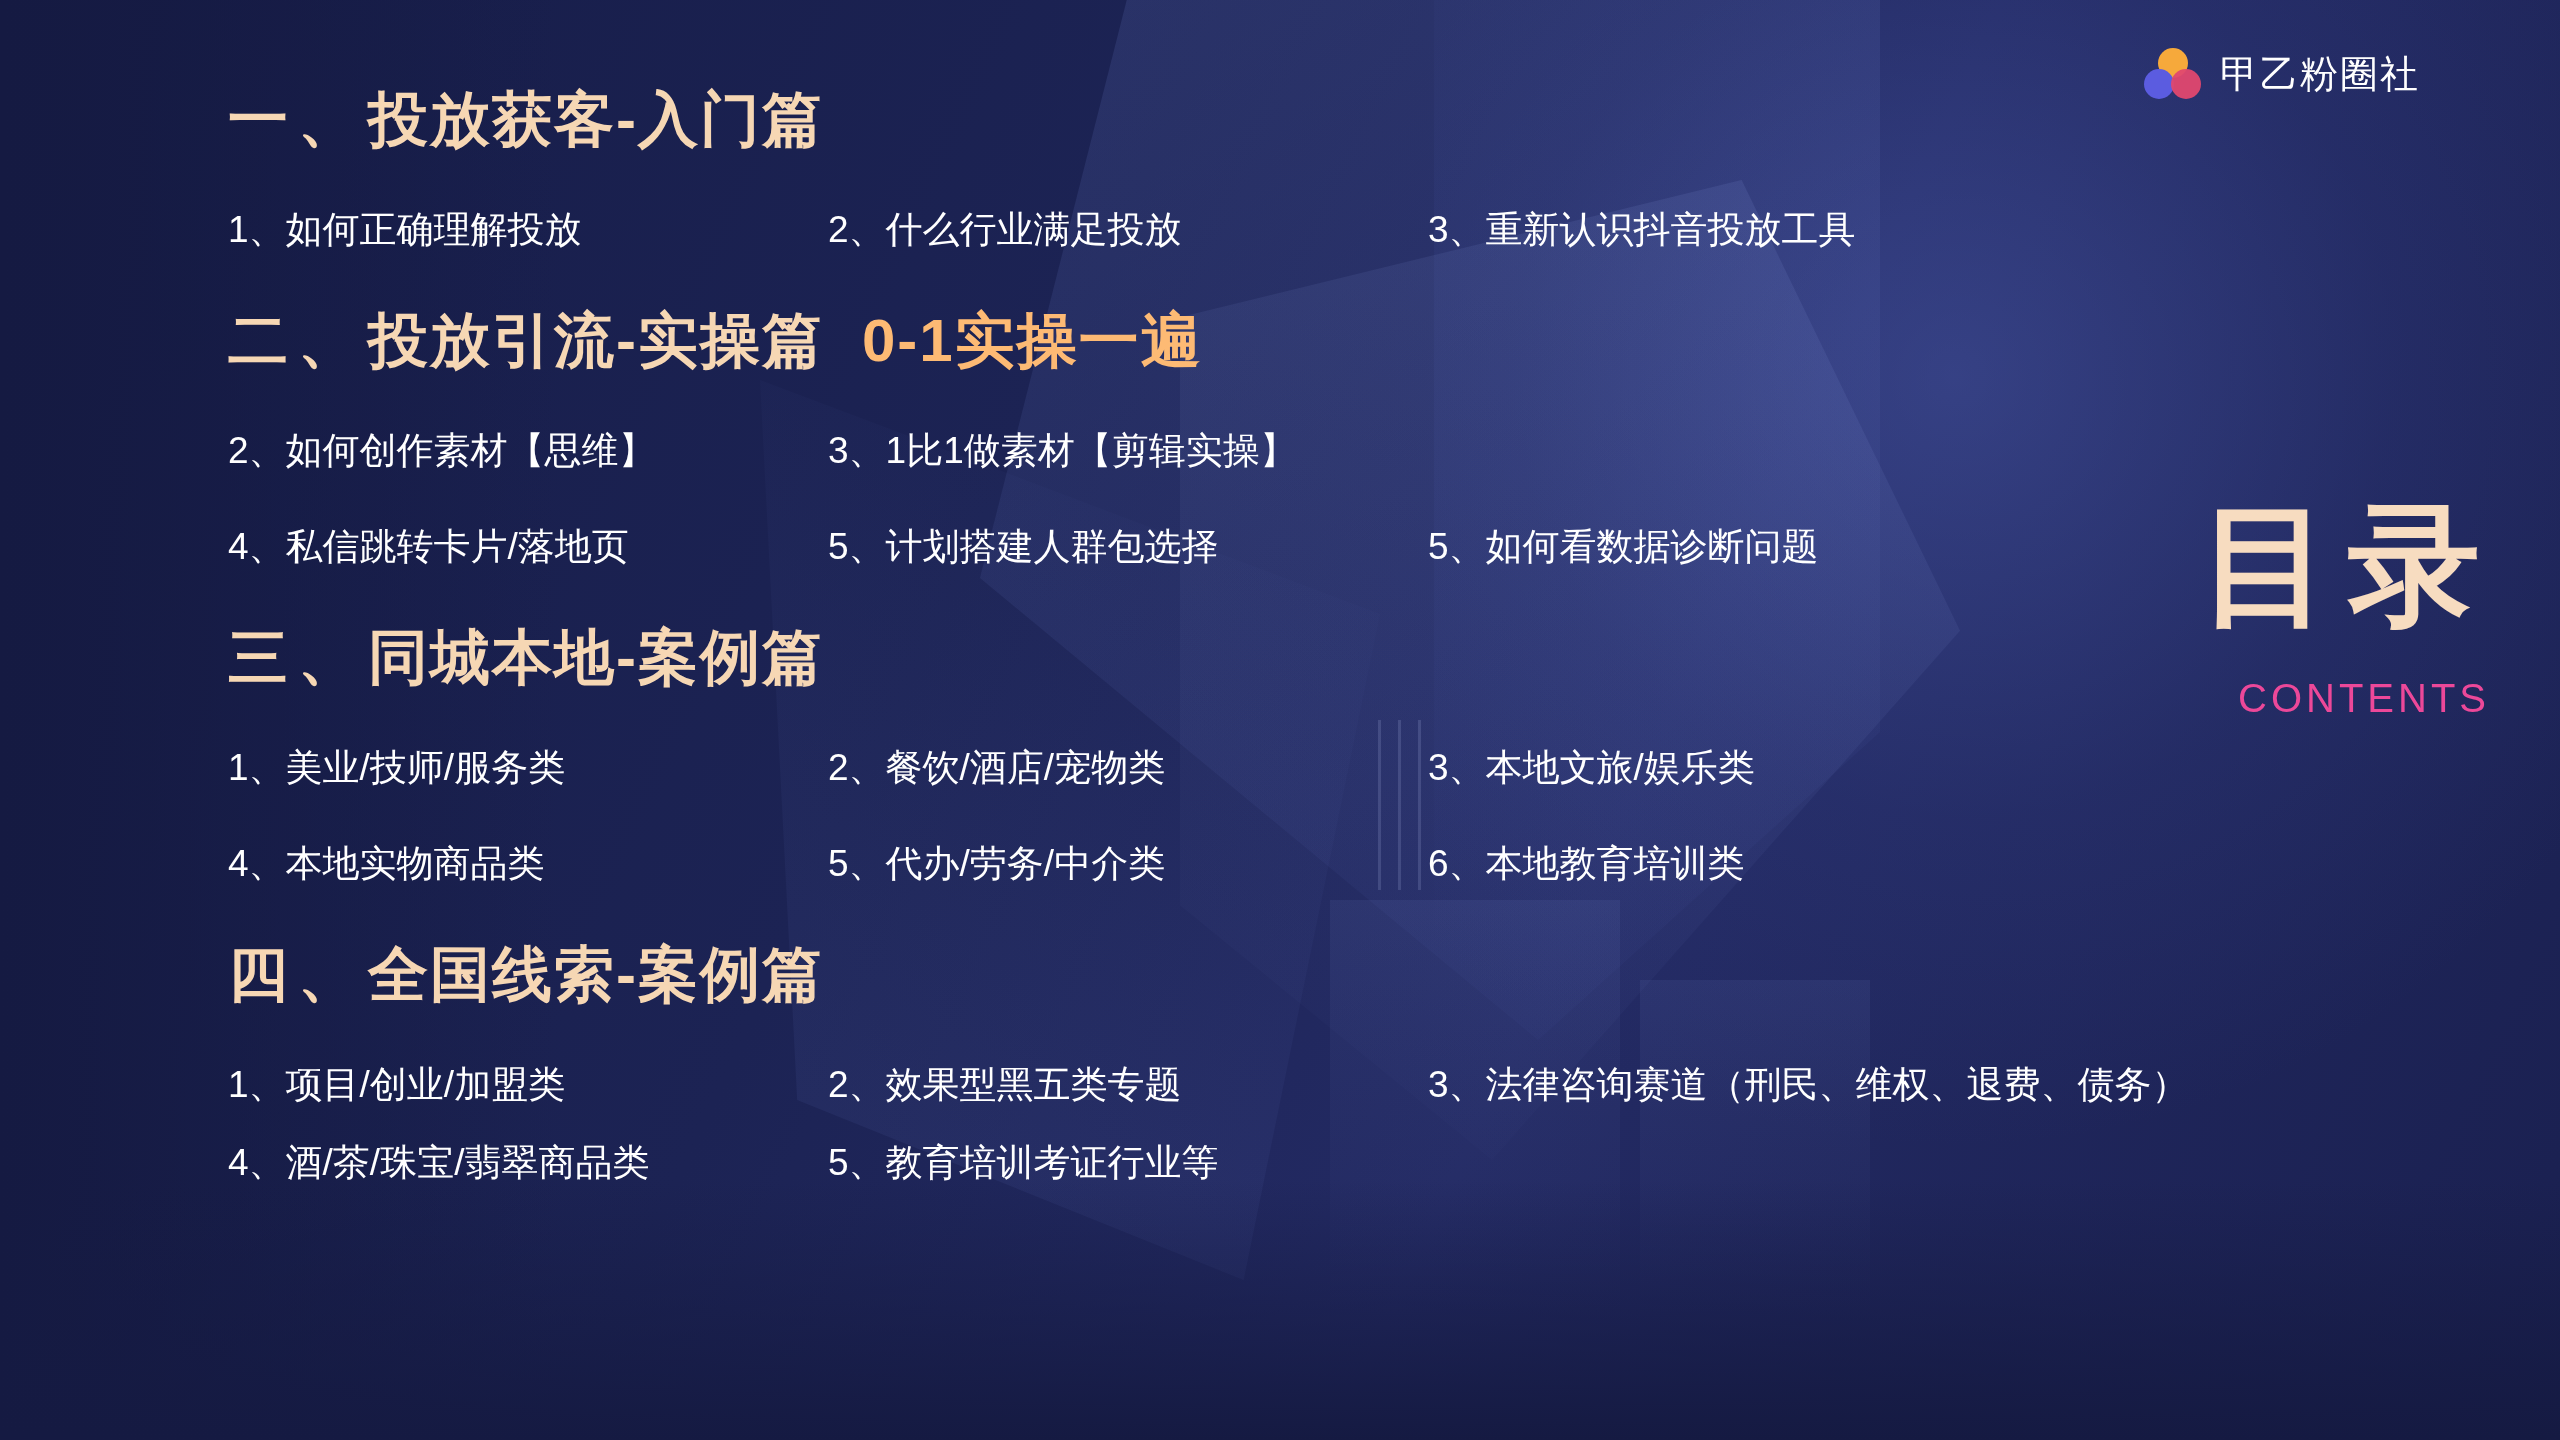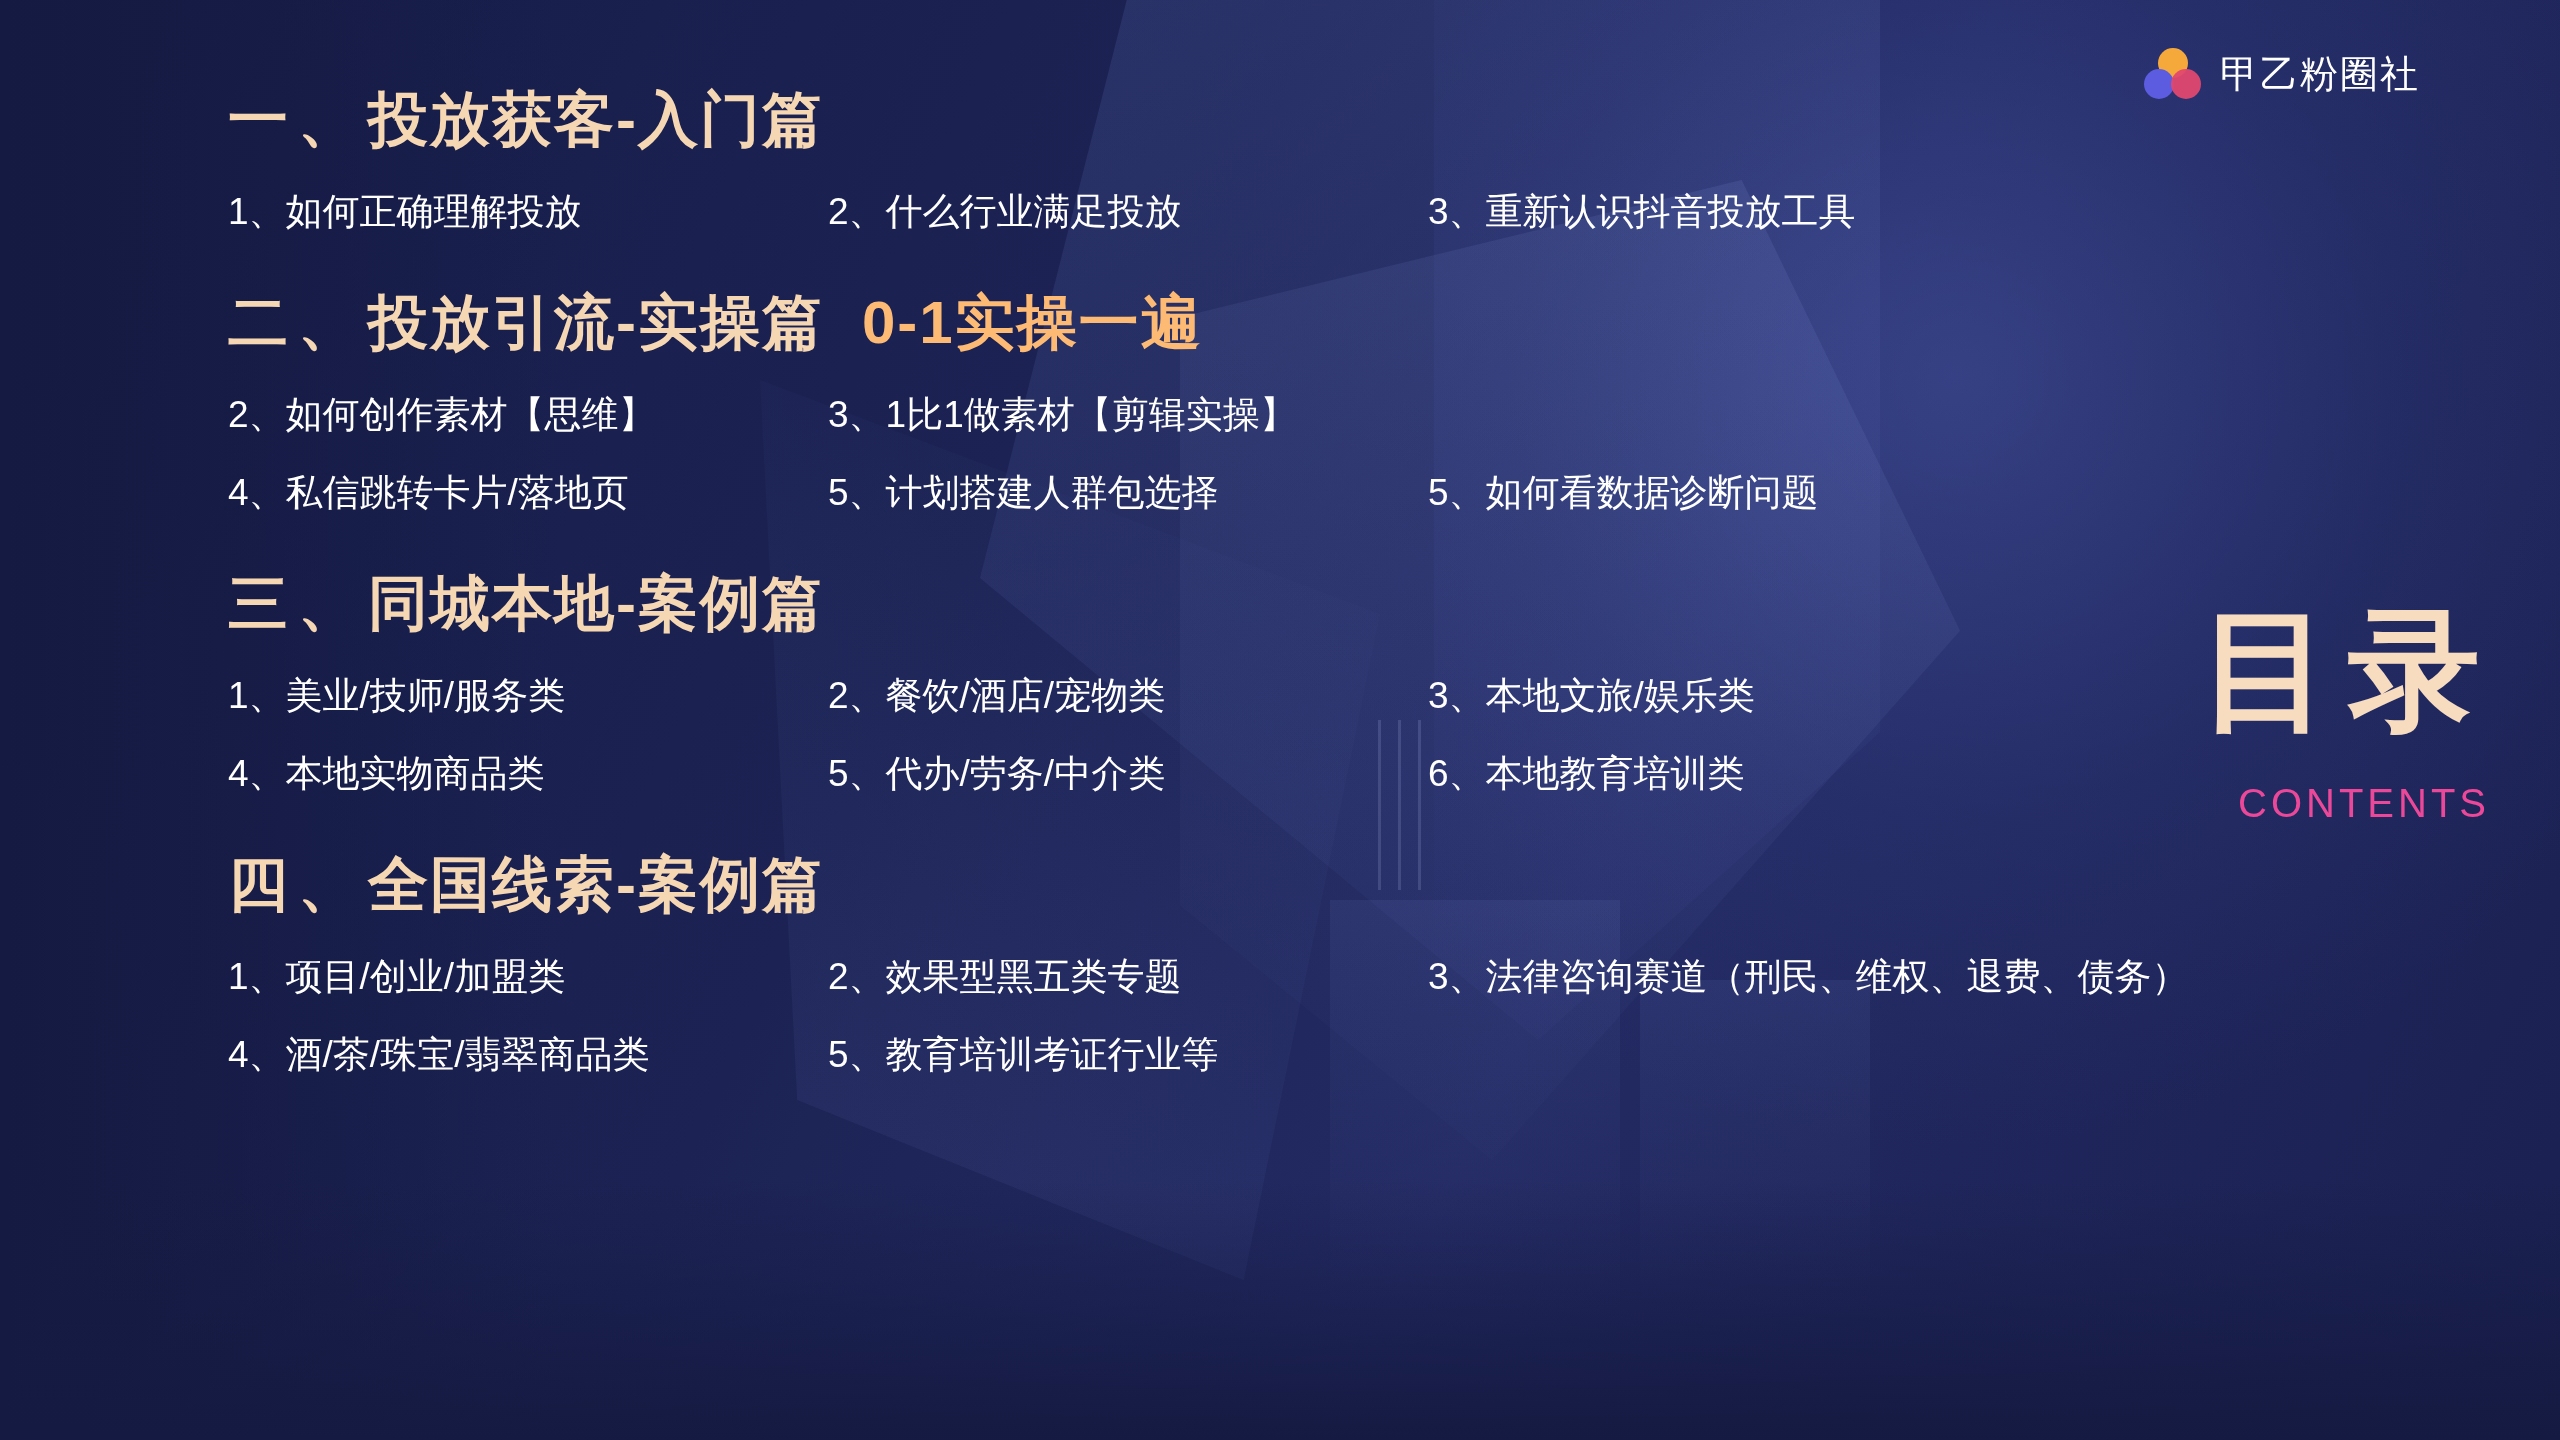--- a/index.html
+++ b/index.html
@@ -55,21 +55,21 @@
   .logo-text{color:#ffffff;font-size:38px;font-weight:normal;letter-spacing:2px;}
 
   
   .right-col{position:absolute;right:60px;top:500px;width:400px;text-align:center;}
   .business{
     color:#ffffff;font-size:50px;font-weight:bold;letter-spacing:1px;
     text-align:right;padding-right:6px;
   }
   .mulu{
     color:#f7dcc0;font-size:132px;font-weight:bold;letter-spacing:16px;
-    margin-top:105px;text-align:right;padding-right:4px;line-height:1;
+    text-align:right;padding-right:4px;line-height:1;
   }
   .contents{
     color:#ec4899;font-size:40px;letter-spacing:4px;margin-top:44px;
     text-align:right;padding-right:10px;font-weight:300;
   }
 
   
   .content{position:absolute;left:228px;top:80px;width:2060px;}
   .section{margin-bottom:14px;}
   .sec-title{
@@ -78,21 +78,21 @@
   }
   .sec-title .num{letter-spacing:10px;}
   .sec-title .extra{margin-left:38px;color:#fdba74;}
   .rows{display:flex;flex-direction:column;gap:28px;margin-bottom:46px;}
   .row{display:flex;align-items:flex-end;}
   .item{
     color:#ffffff;font-size:37px;white-space:nowrap;font-weight:400;
   }
   .col1{width:600px;}
   .col2{width:600px;}
-  .col3{width:860px;}
+  .col3{width:860px;margin-top:18px;}
 </style>
 </head>
 <body>
 
 <div class="bg">
   <div class="glow"></div>
   <div class="poly1"></div>
   <div class="poly2"></div>
   <div class="poly3"></div>
   <div class="vbar" style="left:1378px;top:720px;height:170px;"></div>

